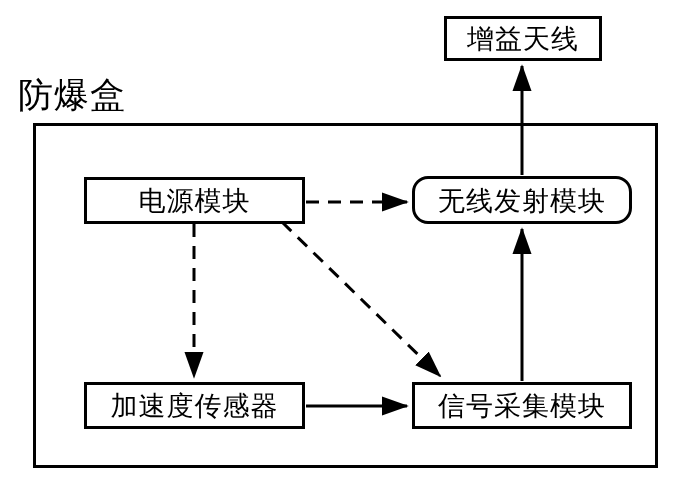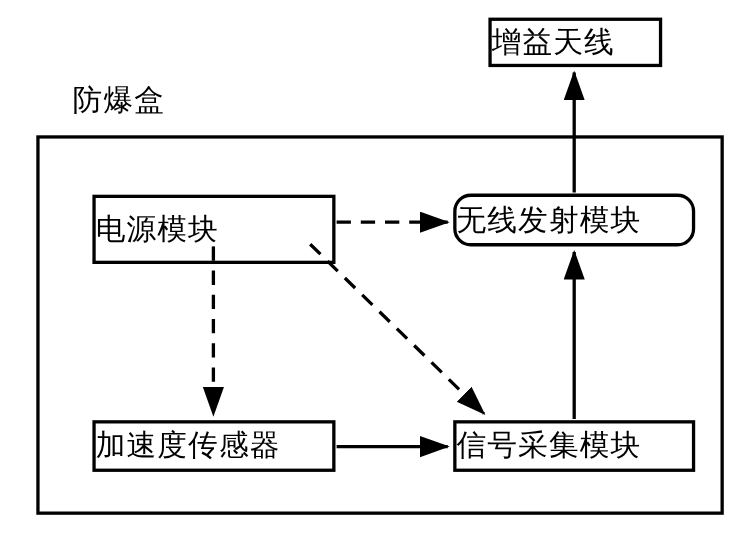--- a/index.html
+++ b/index.html
@@ -24,46 +24,46 @@
     width: 687px;
     height: 487px;
   }
   .node-box {
     position: absolute;
     box-sizing: border-box;
     border: 3px solid #000000;
     background: transparent;
     display: flex;
     align-items: center;
-    justify-content: flex-start;
+    justify-content: center;
     color: #000000;
     letter-spacing: 1px;
     white-space: nowrap;
     line-height: 1;
   }
   .enclosure {
     position: absolute;
     box-sizing: border-box;
     border: 3px solid #000000;
     background: transparent;
   }
   .enclosure-label {
     position: absolute;
     color: #000000;
     white-space: nowrap;
     line-height: 1;
     letter-spacing: 1px;
   }
   .node-antenna   { left: 444px; top: 16px;  width: 158px; height: 45px; font-size: 27px; }
-  .node-power     { left: 84px;  top: 177px; width: 221px; height: 63px; font-size: 27px; }
+  .node-power     { left: 84px;  top: 177px; width: 221px; height: 47px; font-size: 27px; }
   .node-wireless  { left: 412px; top: 176px; width: 220px; height: 48px; font-size: 27px; border-radius: 16px; }
   .node-accel     { left: 84px;  top: 382px; width: 221px; height: 47px; font-size: 27px; }
   .node-acquire   { left: 412px; top: 382px; width: 220px; height: 47px; font-size: 27px; }
   .enclosure-main { left: 33px;  top: 123px; width: 625px; height: 345px; }
-  .label-enclosure{ left: 18px;  top: 78px;  font-size: 27px; margin-left: 48px; }
+  .label-enclosure{ left: 18px;  top: 78px;  font-size: 35px; }
 </style>
 </head>
 <body>
 
 <div id="canvas">
 
   <svg id="diagram-svg" viewBox="0 0 687 487" xmlns="http://www.w3.org/2000/svg">
     <defs>
       <marker id="arrowhead" markerWidth="9" markerHeight="9" refX="8.4" refY="3.2" orient="auto" markerUnits="strokeWidth">
         <path d="M0,0 L9,3.2 L0,6.4 z" fill="#000000"></path>

